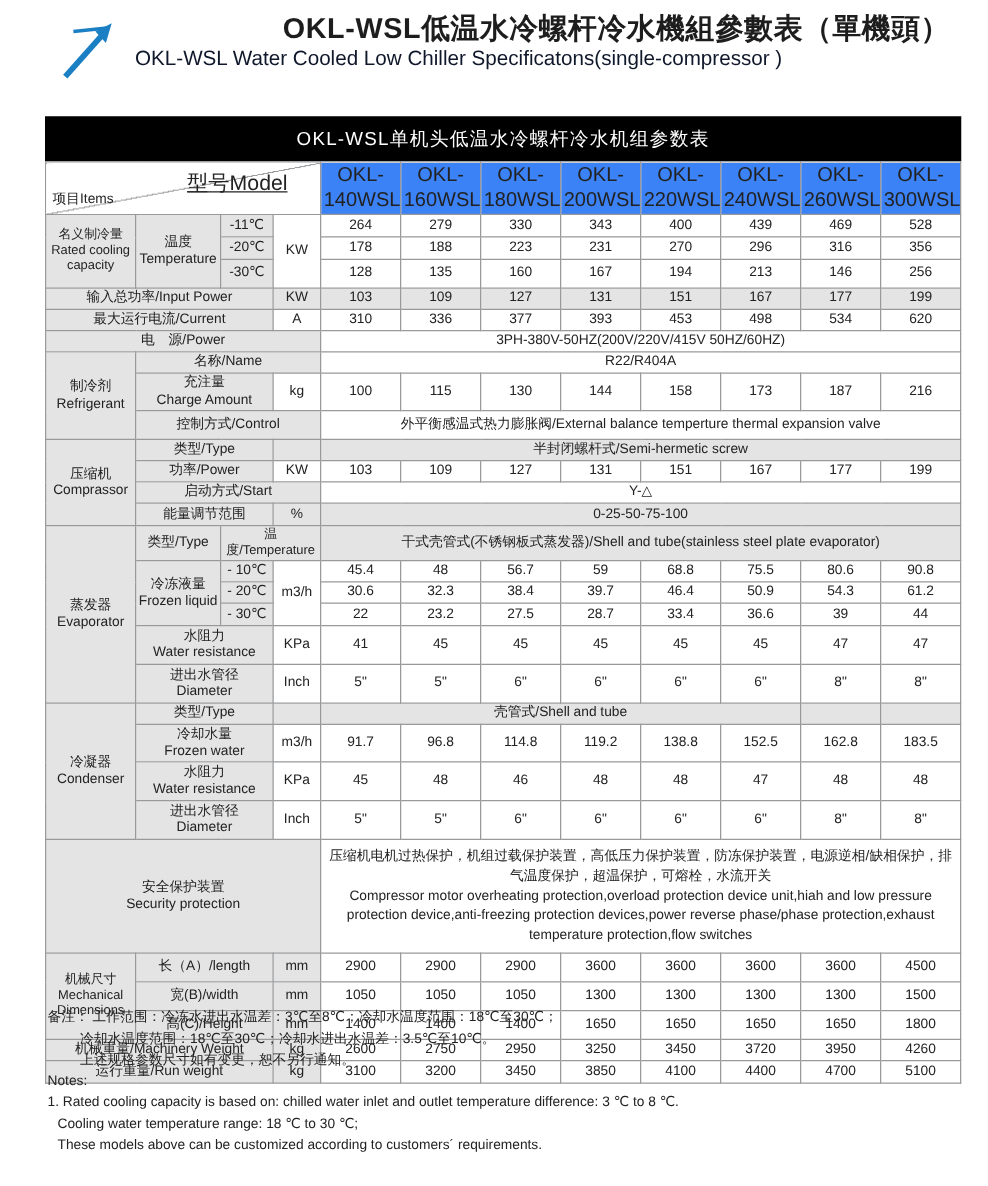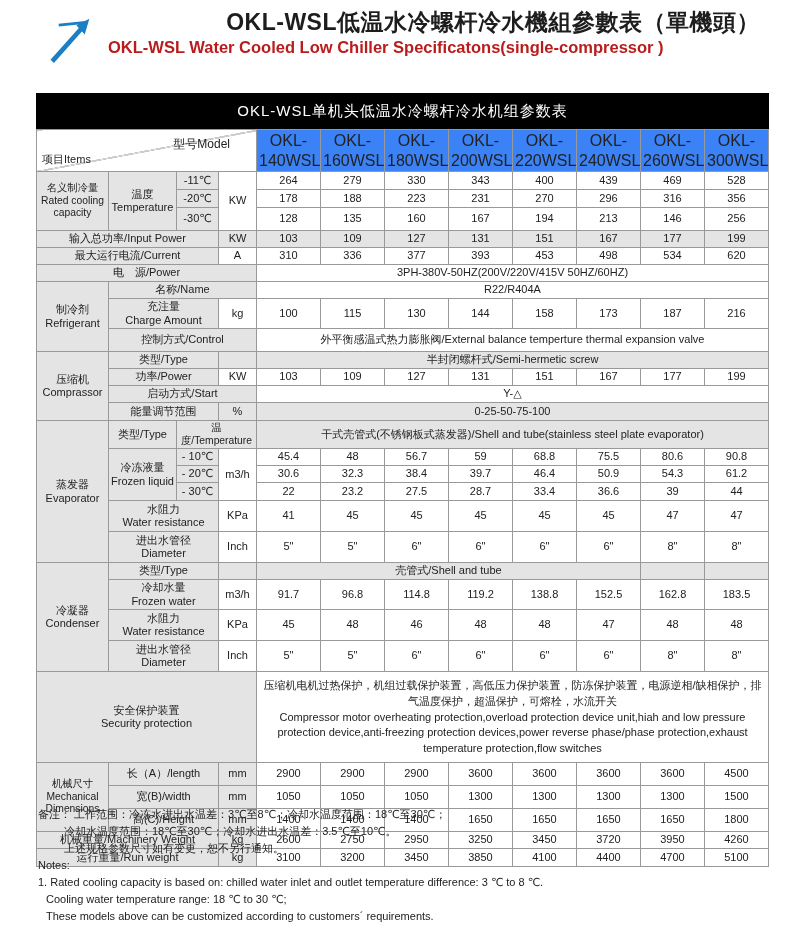--- a/index.html
+++ b/index.html
@@ -6,21 +6,21 @@
   body{
     width:790px;height:949px;background:#ffffff;overflow:hidden;
     font-family:"Liberation Sans","DejaVu Sans",sans-serif;color:#1d1d1d;
     position:relative;
   }
   
   .title-block{position:absolute;top:8px;left:40px;width:720px;}
   .logo{position:absolute;left:0;top:6px;width:56px;height:52px;}
   .title-text{margin-left:68px;}
   .title-zh{font-size:23px;font-weight:bold;letter-spacing:0.5px;line-height:1.25;text-align:right;}
-  .title-en{font-size:16.5px;color:#b91c1c;margin-top:1px;font-weight:bold;}
+  .title-en{font-size:16.5px;color:#0f172a;margin-top:1px;}
   
   .sheet{position:absolute;top:93px;left:36px;width:733px;}
   .banner{
     height:36px;background:#000000;color:#fff;font-size:15px;
     display:flex;align-items:center;justify-content:center;letter-spacing:1px;
   }
   table.spec{
     border-collapse:collapse;table-layout:fixed;width:733px;
     font-size:11px;color:#222;
   }
@@ -35,21 +35,21 @@
   .small{font-size:10.3px;}
   .leftal{text-align:left;padding:2px 5px;}
   .r15 td{height:14px;} .r16 td{height:15px;} .r21 td{height:20px;}
   .r29 td{height:27px;} .r30 td{height:28px;} .r37{height:37px;} .r90 td{height:88px;}
   
   td.corner{
     position:relative;padding:0;height:37px;background:#fff;
     background-image:linear-gradient(to bottom right,transparent 49.5%,#97999b 49.5%,#97999b 50.6%,transparent 50.6%);
   }
   .corner-items{position:absolute;left:5px;bottom:5px;font-size:11px;}
-  .corner-model{position:absolute;right:26px;top:7px;font-size:12px;}
+  .corner-model{position:absolute;right:26px;top:7px;font-size:17px;text-decoration:underline;}
   .sec-zh{margin-bottom:1px;}
   .sec-wrap{font-size:11px;line-height:1.4;}
   
   .notes{position:absolute;left:38px;top:806px;width:730px;font-size:11px;line-height:1.55;color:#222;}
   .note-line{white-space:nowrap;}
   .note-line.ind1{padding-left:26px;}
   .note-line.ind2{padding-left:8px;}
 </style>
 </head>
 <body>

